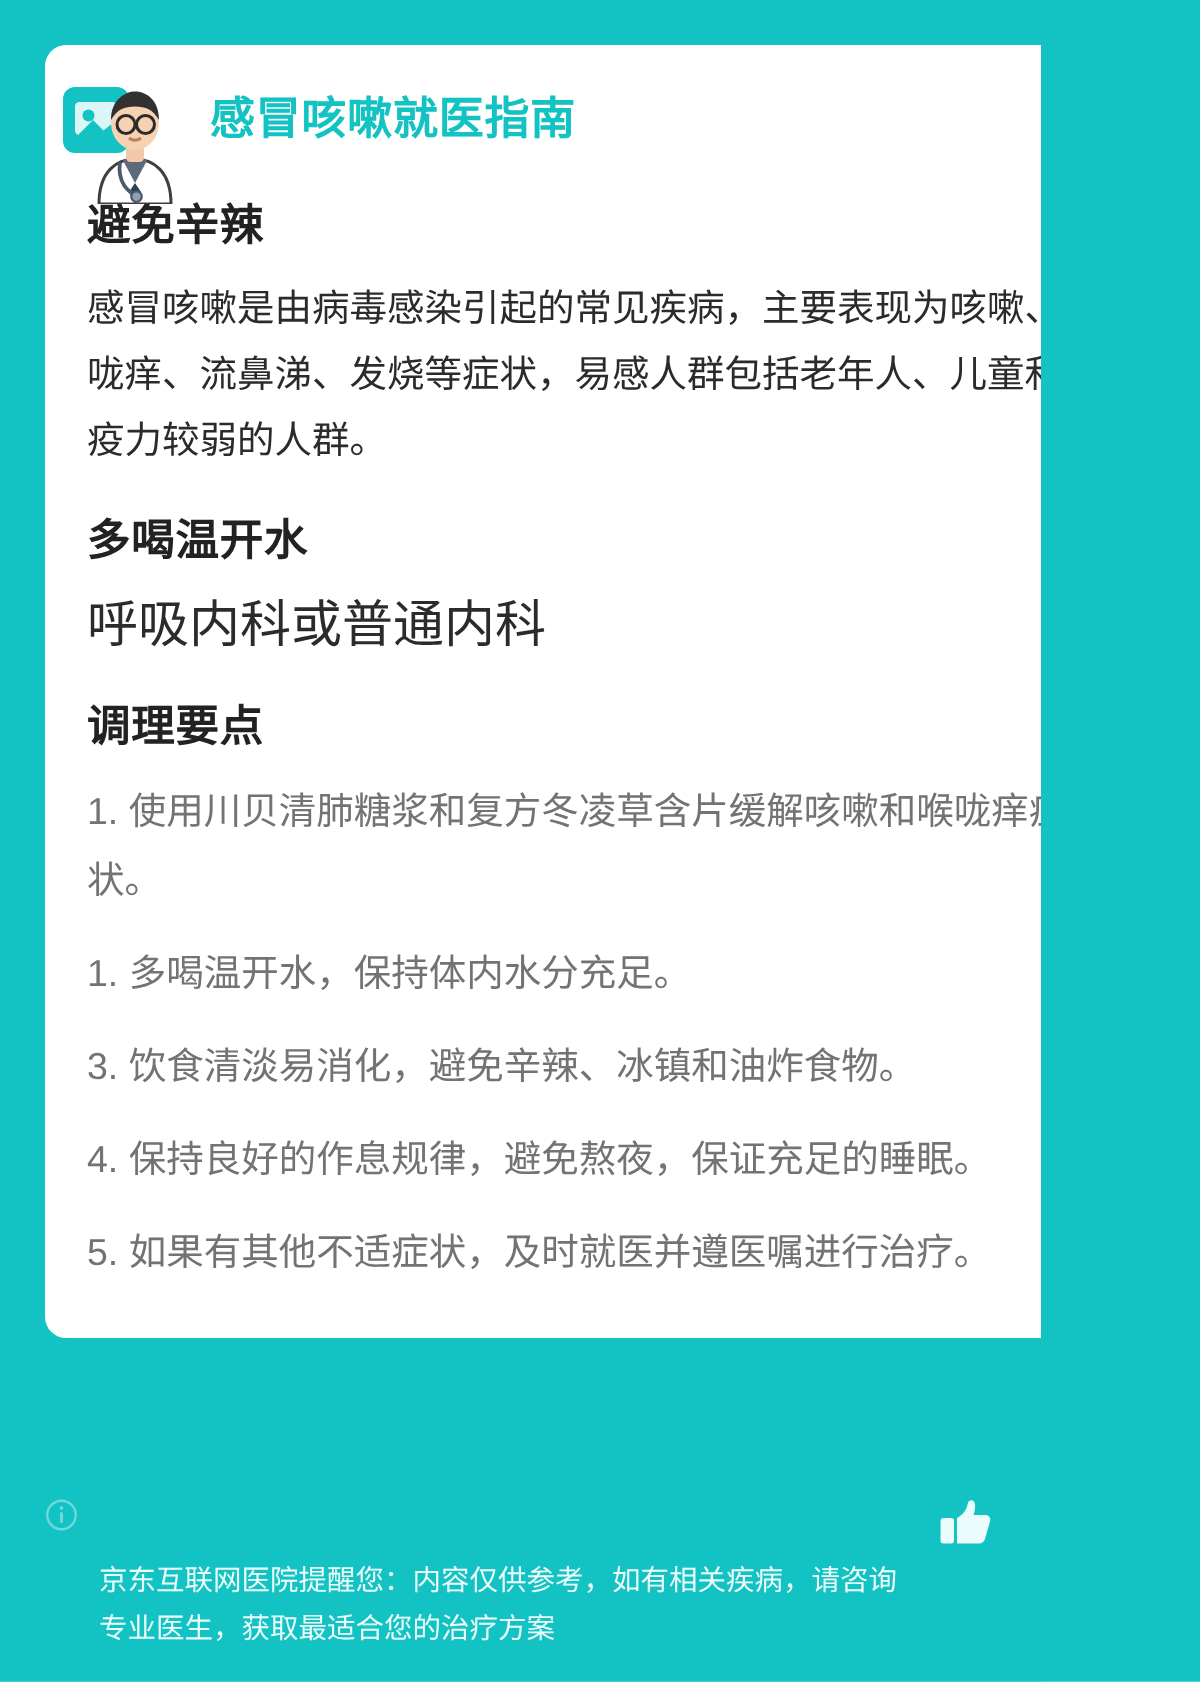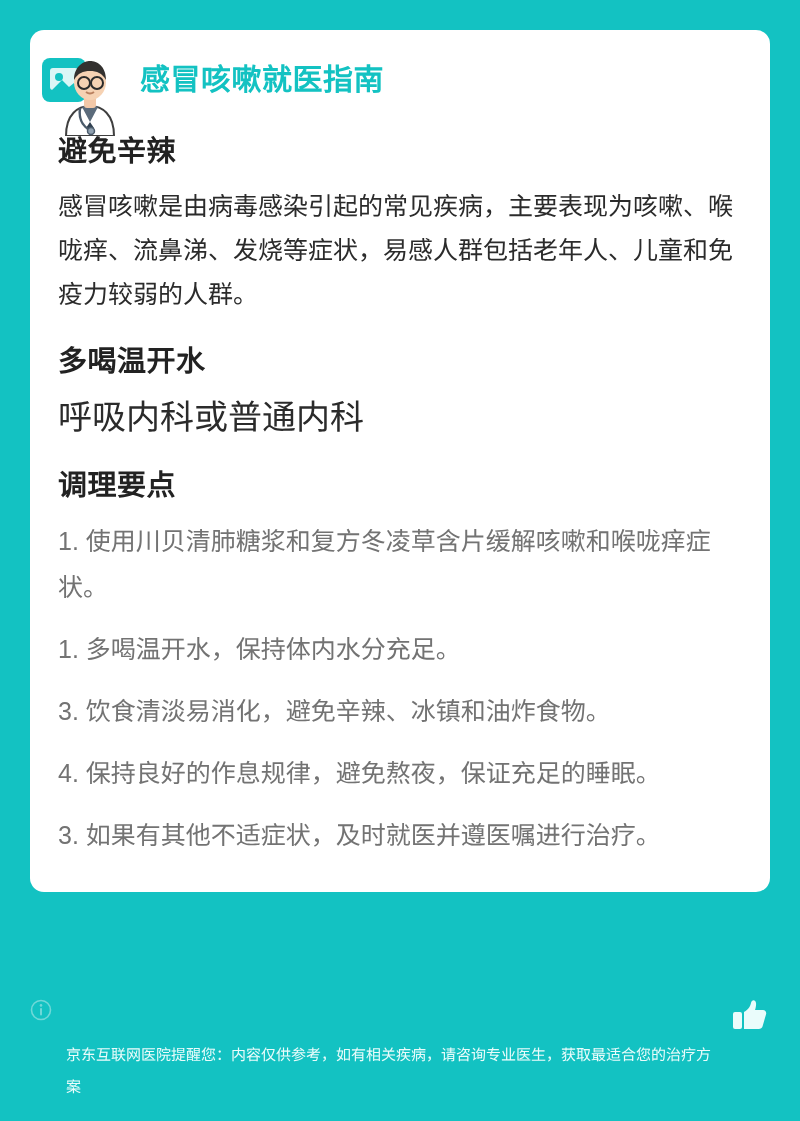--- a/index.html
+++ b/index.html
@@ -6,21 +6,21 @@
   html, body {
     margin: 0;
     padding: 0;
     width: 800px;
     height: 1121px;
     background: #13c2c2;
     font-family: "Liberation Sans", "DejaVu Sans", sans-serif;
   }
   .page {
     position: relative;
-    width: 800px;
+    width: 694px;
     height: 1121px;
     background: #13c2c2;
     overflow: hidden;
   }
 
   
   .card {
     position: absolute;
     left: 30px;
     top: 30px;
@@ -102,21 +102,21 @@
     gap: 14px;
   }
   .info-icon {
     flex: 0 0 auto;
     width: 22px;
     height: 22px;
     margin-top: 8px;
   }
   .footer-text {
     flex: 1 1 auto;
-    font-size: 15px;
+    font-size: 19px;
     line-height: 32px;
     color: #eafcfb;
     margin-top: 48px;
   }
   .thumb-icon {
     flex: 0 0 auto;
     width: 40px;
     height: 40px;
     margin-top: 4px;
   }
@@ -172,21 +172,21 @@
 
     <h2 class="section-title">多喝温开水</h2>
     <p class="plain-line">呼吸内科或普通内科</p>
 
     <h2 class="section-title">调理要点</h2>
     <ol class="tips">
       <li>1. 使用川贝清肺糖浆和复方冬凌草含片缓解咳嗽和喉咙痒症状。</li>
       <li>1. 多喝温开水，保持体内水分充足。</li>
       <li>3. 饮食清淡易消化，避免辛辣、冰镇和油炸食物。</li>
       <li>4. 保持良好的作息规律，避免熬夜，保证充足的睡眠。</li>
-      <li>3. 如果有其他不适症状，及时就医并遵医嘱进行治疗。</li>
+      <li>5. 如果有其他不适症状，及时就医并遵医嘱进行治疗。</li>
     </ol>
   </div>
 
   <div class="footer">
     <span class="info-icon">
       <svg viewBox="0 0 22 22" width="22" height="22" aria-hidden="true">
         <circle cx="11" cy="11" r="9.5" fill="none" stroke="#6fd8d8" stroke-width="1.6"></circle>
         <circle cx="11" cy="6.4" r="1.3" fill="#6fd8d8"></circle>
         <rect x="10" y="9" width="2" height="7.5" rx="1" fill="#6fd8d8"></rect>
       </svg>

